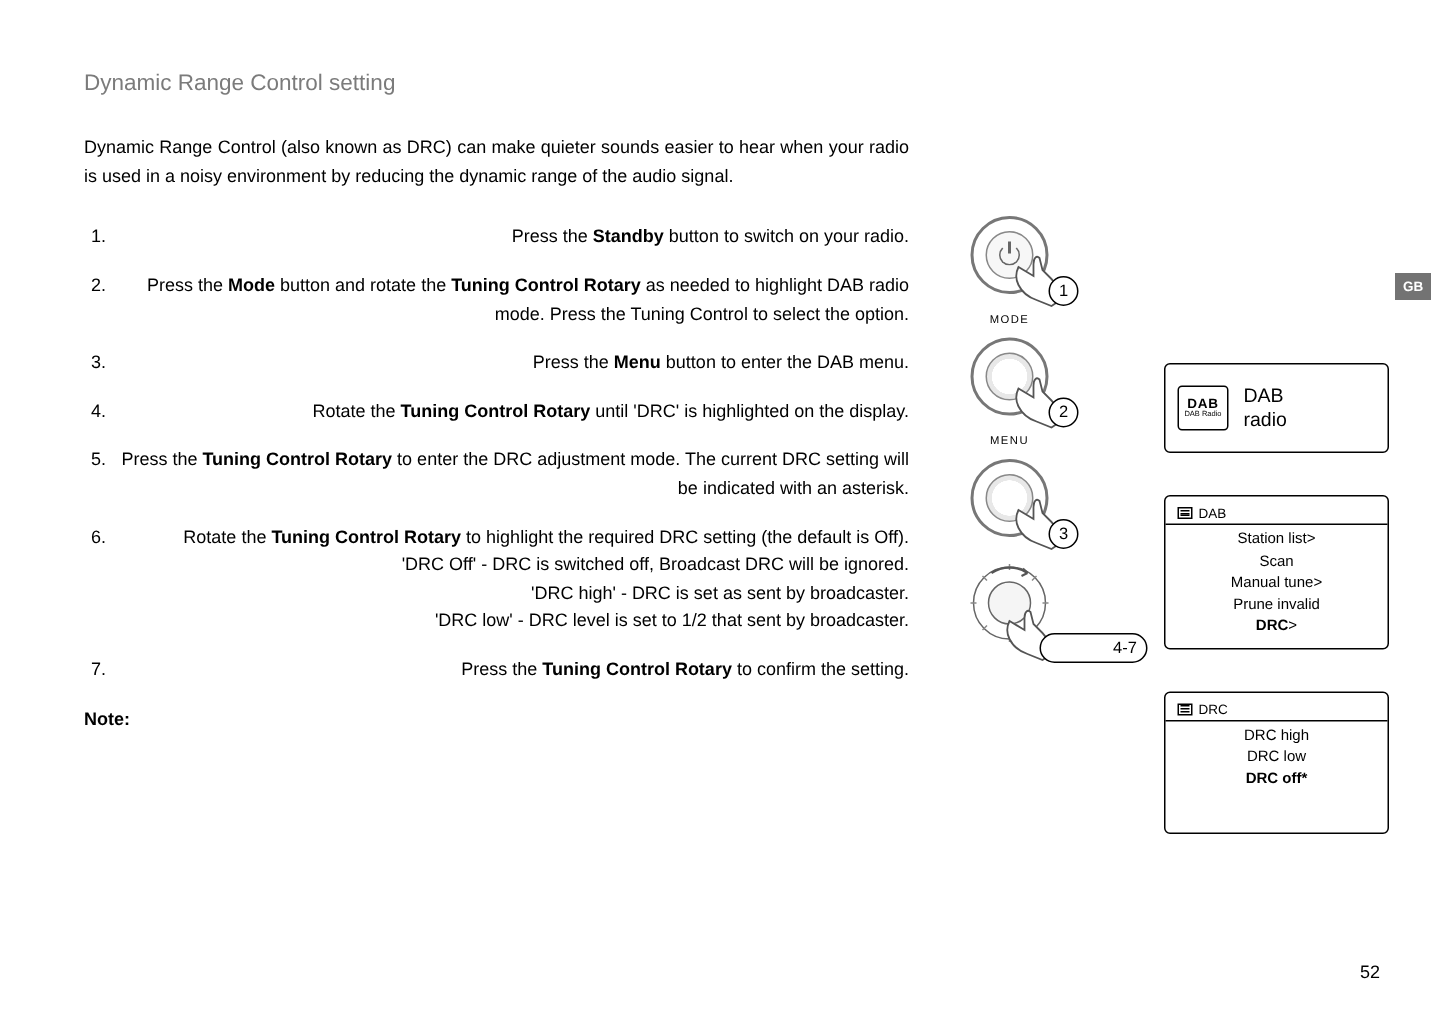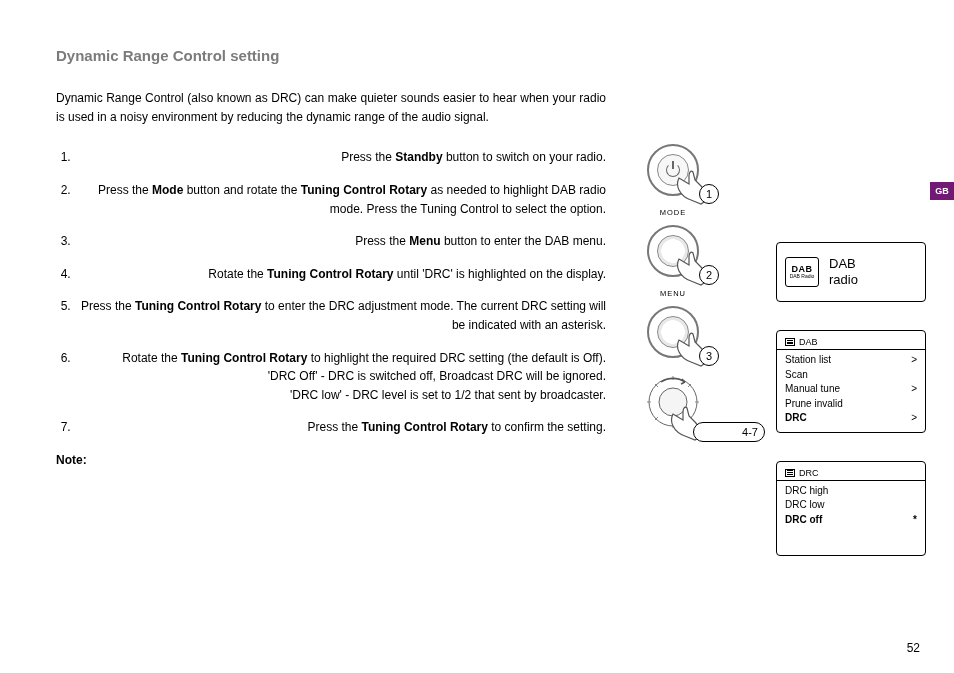--- a/index.html
+++ b/index.html
@@ -18,41 +18,41 @@
     height: 673px;
   }
 
   
   .lang-tab {
     position: absolute;
     top: 182px;
     right: 0;
     width: 24px;
     height: 18px;
-    background: #701a75;
+    background: #737373;
     color: #fff;
     font-size: 9px;
     font-weight: bold;
     display: flex;
     align-items: center;
     justify-content: center;
   }
 
   
   .left-col {
     position: absolute;
     top: 44px;
     left: 56px;
     width: 550px;
     font-size: 12px;
     line-height: 1.55;
   }
   .left-col h1 {
     font-size: 15px;
-    font-weight: bold;
+    font-weight: normal;
     color: #7b7b7b;
     margin: 0 0 22px 0;
   }
   .left-col p.intro {
     text-align: justify;
     margin: 0 0 22px 0;
   }
   .left-col ol.steps {
     list-style: decimal;
     padding-left: 18px;
@@ -128,21 +128,21 @@
     margin-bottom: 28px;
     box-sizing: border-box;
     width: 150px;
   }
   .display-header {
     display:flex; align-items:center; gap:4px; font-size:9px; margin-bottom:2px;
   }
   .menu-icon-box { border:1px solid #000; width:10px; height:8px; display:flex; flex-direction:column; justify-content:space-evenly; padding:0 1px; box-sizing:border-box;}
   .menu-icon-box .ln { height:1px; background:#000; }
   .display-header-rule { border-top:1px solid #000; margin: 0 -8px 3px; }
-  .menu-row { display:flex; justify-content:space-between; align-items:center; line-height:1.45; }
+  .menu-row { display:flex; justify-content:center; align-items:center; line-height:1.45; }
   .menu-row.bold { font-weight:bold; }
   .menu-row .chev::after { content:">"; font-weight:normal; }
   .menu-row .star::after { content:"*"; }
 
   #display-dab { padding-bottom: 6px; }
   #display-drc { padding-bottom: 28px; }
 
   .dab-main { display:flex; align-items:center; gap:10px; }
   .dab-logo-box { border:1px solid #000; border-radius:3px; width:32px; height:28px; display:flex; flex-direction:column; align-items:center; justify-content:center; font-size:5px; line-height:1;}
   .dab-logo-box .big { font-weight:bold; font-size:9px; letter-spacing:0.5px;}
@@ -175,20 +175,21 @@
       </li>
       <li>
         <span>Rotate the </span><b>Tuning Control Rotary</b><span> until 'DRC' is highlighted on the display.</span>
       </li>
       <li>
         <span>Press the </span><b>Tuning Control Rotary</b><span> to enter the DRC adjustment mode. The current DRC setting will be indicated with an asterisk.</span>
       </li>
       <li>
         <span>Rotate the </span><b>Tuning Control Rotary</b><span> to highlight the required DRC setting (the default is Off).</span>
         <span class="sub">'DRC Off' - DRC is switched off, Broadcast DRC will be ignored.</span>
+        <span class="sub">'DRC high' - DRC is set as sent by broadcaster.</span>
         <span class="sub">'DRC low' - DRC level is set to 1/2 that sent by broadcaster.</span>
       </li>
       <li>
         <span>Press the </span><b>Tuning Control Rotary</b><span> to confirm the setting.</span>
       </li>
     </ol>
 
     <span class="note-label">Note:</span>
   </div>
 

